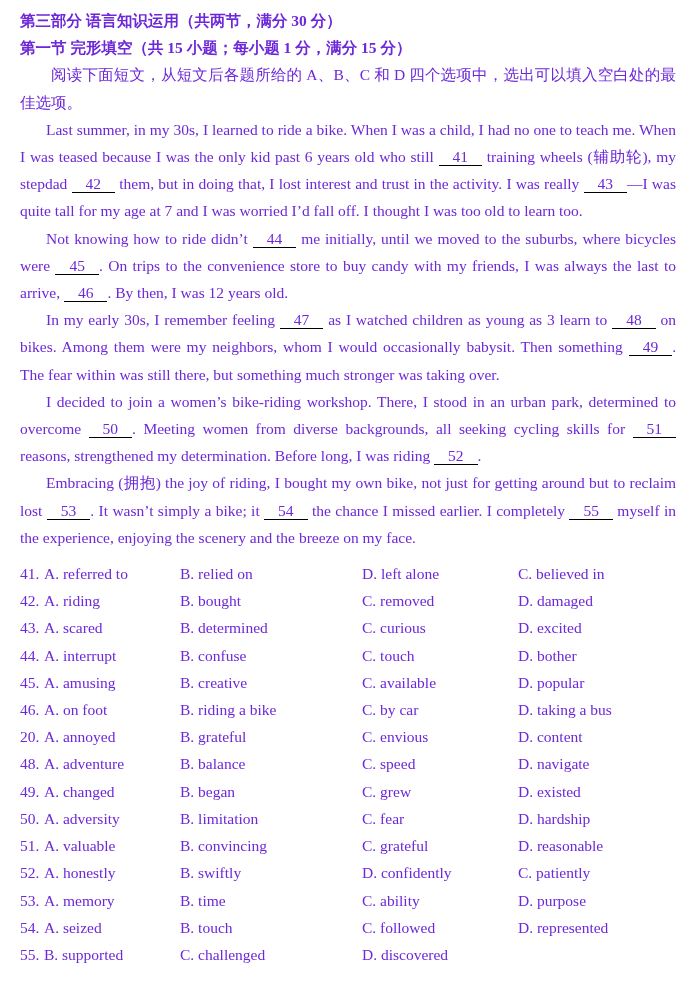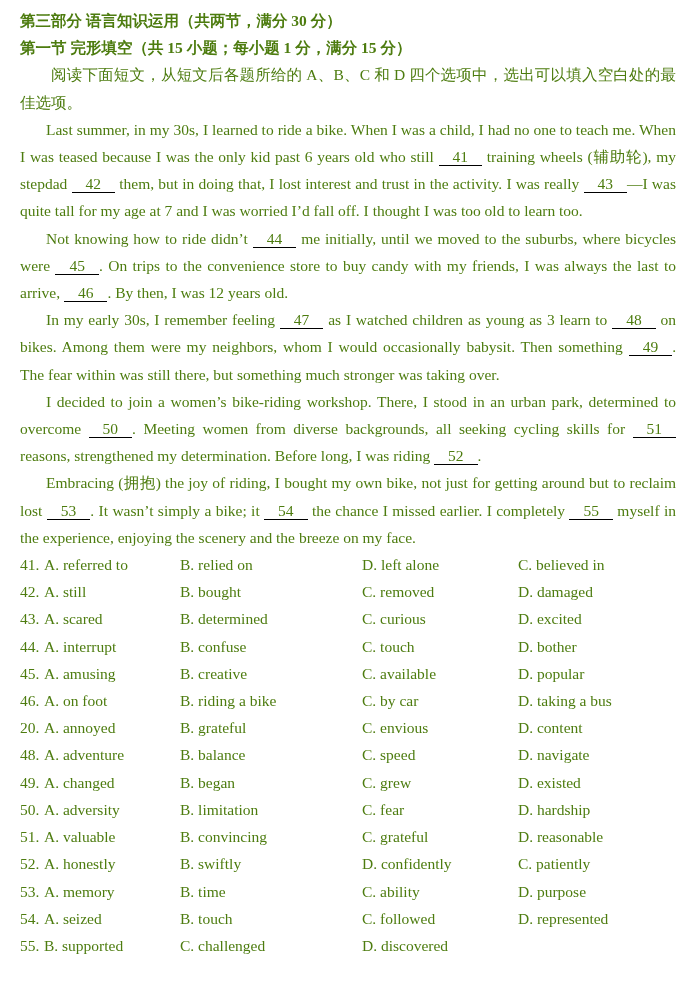--- a/index.html
+++ b/index.html
@@ -1,21 +1,21 @@
 <!DOCTYPE html>
 <html><head>
 <meta charset="utf-8">
 <style>
   * { margin: 0; padding: 0; box-sizing: border-box; }
   html, body { background: #ffffff; }
   .page {
     width: 692px;
     height: 987px;
     background: #ffffff;
-    color: #4d7c0f;
+    color: #6d28d9;
     padding: 7px 16px 0 20px;
     font-family: "Liberation Serif", "DejaVu Serif", serif;
     font-size: 15.5px;
     line-height: 27.2px;
     overflow: hidden;
   }
   .part-title {
     font-weight: bold;
     font-size: 15.5px;
   }
@@ -29,21 +29,21 @@
   .para {
     text-align: justify;
     text-indent: 26px;
   }
   .blank {
     border-bottom: 1px solid #000;
     padding: 0 14px;
     white-space: nowrap;
     margin-top: 33px;
   }
-  .options { margin-top: 0; }
+  .options { margin-top: 9px; }
   .q-row {
     display: grid;
     grid-template-columns: 24px 136px 182px 156px 1fr;
     align-items: baseline;
   }
   .q-num { white-space: nowrap; }
   .q-opt { white-space: nowrap; }
 </style>
 </head>
 <body>
@@ -64,21 +64,21 @@
   <div class="options">
       <div class="q-row">
         <span class="q-num">41.</span>
         <span class="q-opt">A. referred to</span>
         <span class="q-opt">B. relied on</span>
         <span class="q-opt">D. left alone</span>
         <span class="q-opt">C. believed in</span>
       </div>
       <div class="q-row">
         <span class="q-num">42.</span>
-        <span class="q-opt">A. still</span>
+        <span class="q-opt">A. riding</span>
         <span class="q-opt">B. bought</span>
         <span class="q-opt">C. removed</span>
         <span class="q-opt">D. damaged</span>
       </div>
       <div class="q-row">
         <span class="q-num">43.</span>
         <span class="q-opt">A. scared</span>
         <span class="q-opt">B. determined</span>
         <span class="q-opt">C. curious</span>
         <span class="q-opt">D. excited</span>

